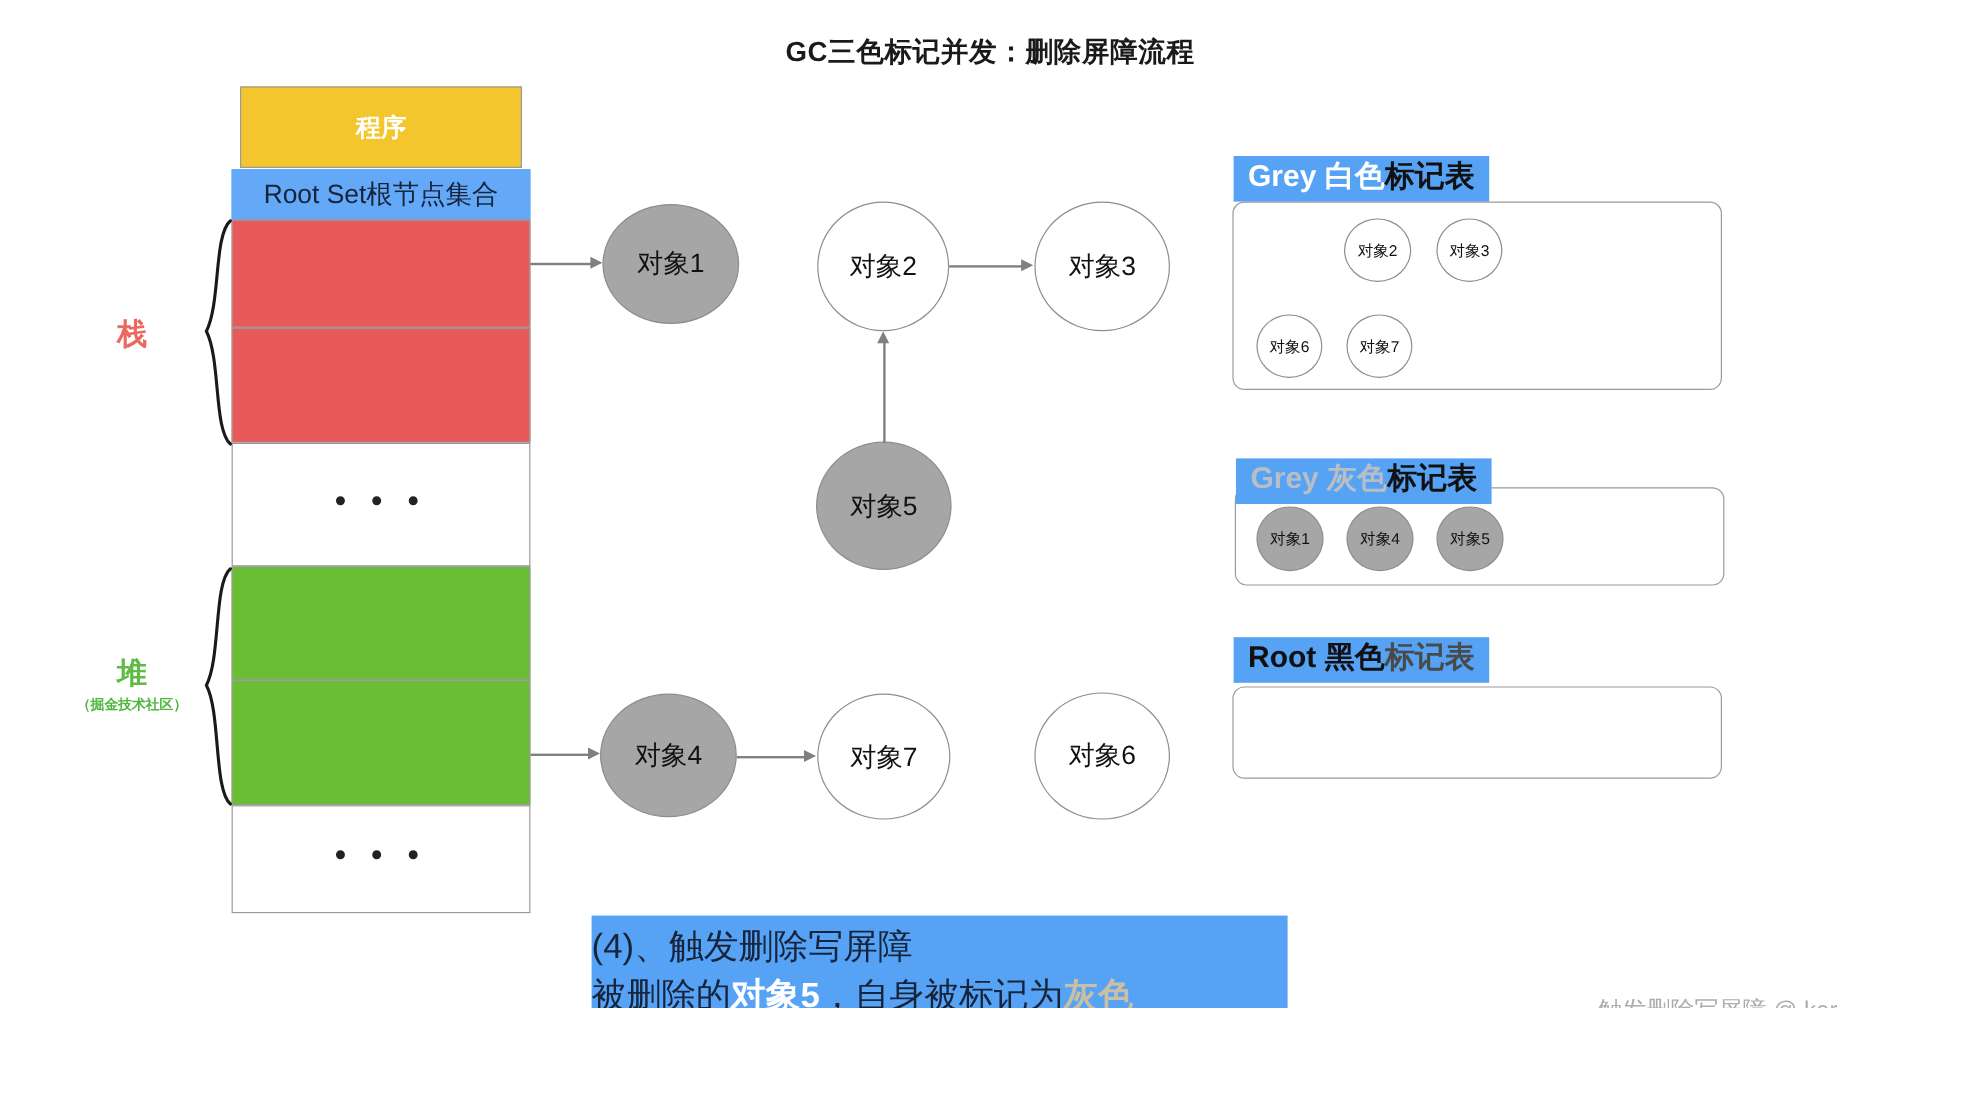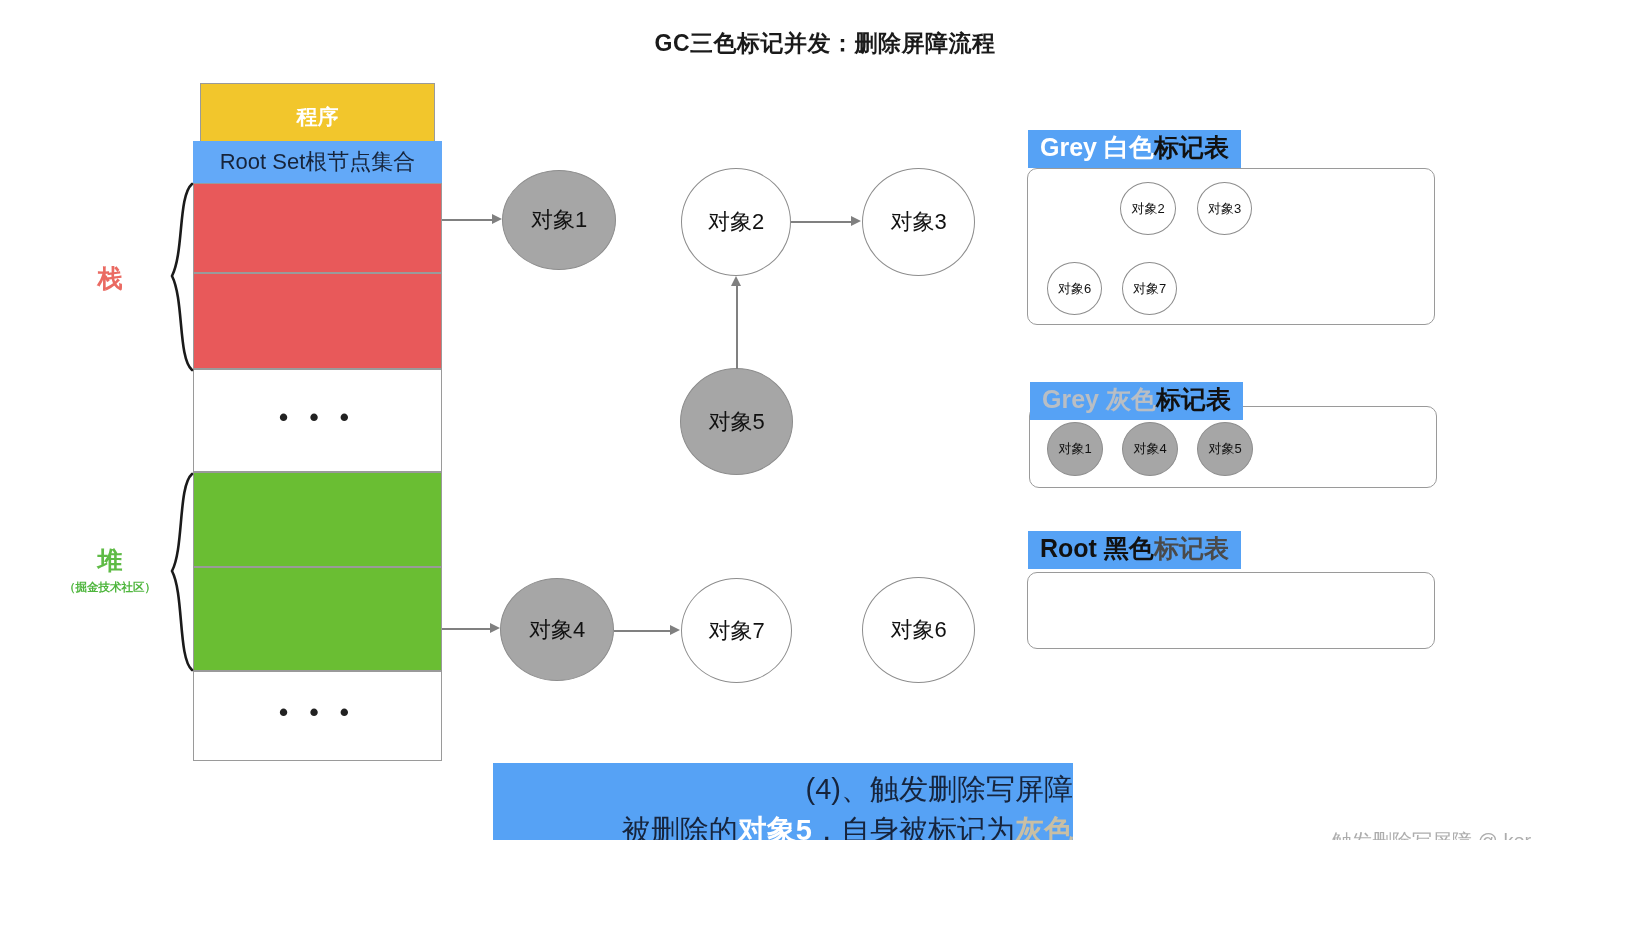--- a/index.html
+++ b/index.html
@@ -163,21 +163,21 @@
     color: #111;
     background: #ffffff;
   }
   .chip.grey { background: #a6a6a6; }
 
   
   .caption {
     position: absolute;
     background: #56a2f5;
     box-sizing: border-box;
-    text-align: right;
+    text-align: left;
     color: #16243c;
     font-size: 29px;
     line-height: 1.42;
     padding-top: 6px;
   }
   .caption .em-white { color: #ffffff; font-weight: bold; }
   .caption .em-grey  { color: #c9bfa4; font-weight: bold; }
 
   
   .watermark {
@@ -199,21 +199,21 @@
     text-align: center;
   }
 </style>
 </head>
 <body>
 
 <div id="canvas">
 
   <div class="title">GC三色标记并发：删除屏障流程</div>
 
-  <div class="mem-box box-program" style="left:200px; top:72px; width:235px; height:68px;margin-top:11px;">
+  <div class="mem-box box-program" style="left:200px; top:72px; width:235px; height:68px;">
     <span>程序</span>
   </div>
 
   <div class="mem-box box-rootset" style="left:193px; top:141px; width:249px; height:42px;">
     <span>Root Set根节点集合</span>
   </div>
 
   <div class="mem-box box-red" style="left:193px; top:183px; width:249px; height:90px;"></div>
 
   <div class="mem-box box-red" style="left:193px; top:273px; width:249px; height:96px;"></div>

